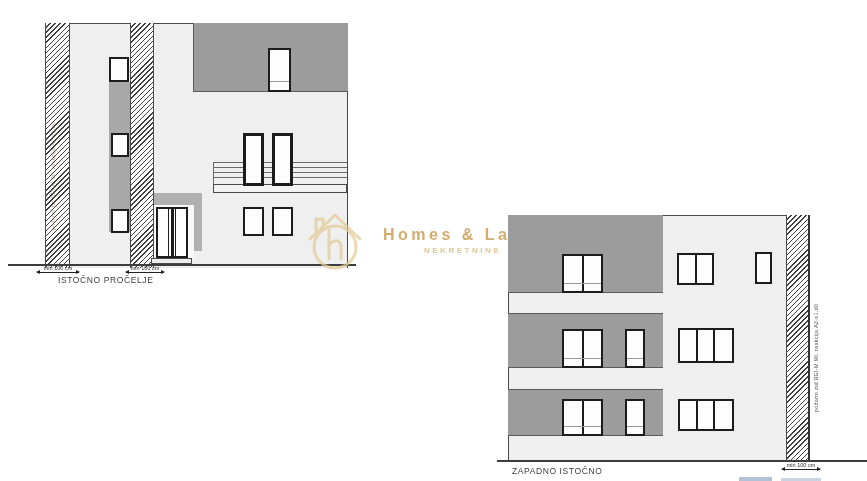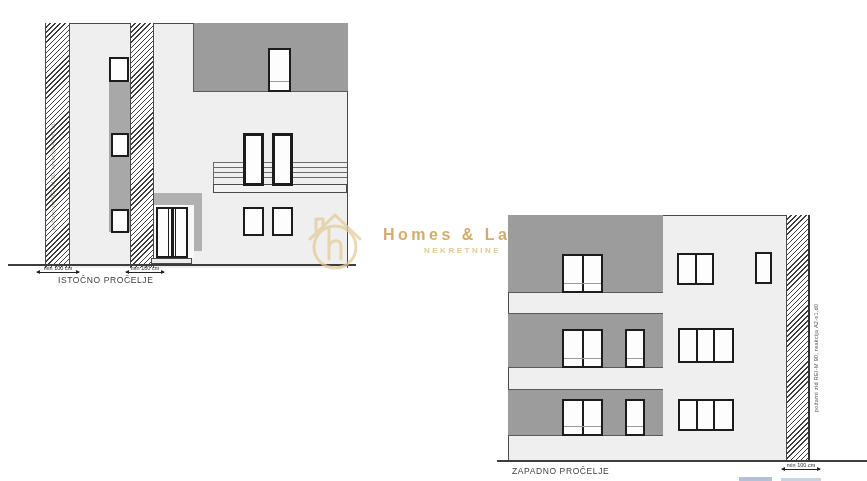--- a/index.html
+++ b/index.html
@@ -186,19 +186,19 @@
     <div class="ground" style="left:497px;top:460px;width:370px;"></div>
 
     <div class="dim" style="left:782px;top:462px;width:38px;">
       <span>min 100 cm</span>
       <div class="dline">
         <span class="ah l"></span>
         <span class="ah r"></span>
       </div>
     </div>
 
-    <div class="lab" style="left:512px;top:466px;">ZAPADNO PROČELJE</div>
+    <div class="lab" style="left:512px;top:466px;">ZAPADNO ISTOČNO</div>
 
     <div class="bluefrag" style="left:739px;top:477px;width:33px;height:4px;"></div>
     <div class="bluefrag" style="left:781px;top:478px;width:40px;height:3px;opacity:.7;"></div>
   </div>
 
 </div>
 
 </body></html>

